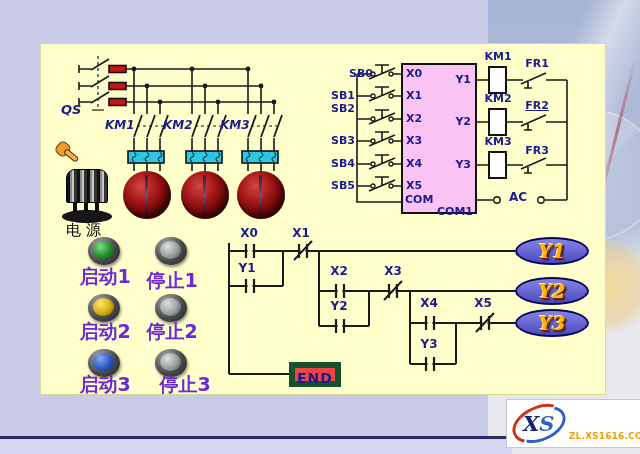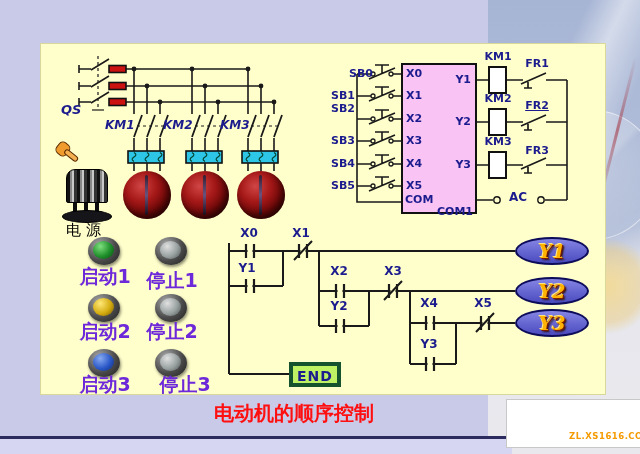--- a/index.html
+++ b/index.html
@@ -53,21 +53,21 @@
   .power{left:25px;top:177px;width:66px;font-size:15px;font-weight:normal;color:#000000;letter-spacing:5px;}
   
   .btn{width:32px;height:28px;border-radius:50%;background:radial-gradient(circle at 35% 28%,#a8a8a8,#4a4a4a 55%,#1e1e1e);box-shadow:1px 2px 3px rgba(0,0,0,.45);}
   .btn .dome{position:absolute;left:5px;top:4px;width:21px;height:18px;border-radius:50%;}
   .dome.green{background:radial-gradient(circle at 35% 30%,#7fe07f,#1e8f2a 55%,#0a4a10);}
   .dome.gray{background:radial-gradient(circle at 35% 30%,#e0e0e0,#98a0a0 55%,#4a4f4f);}
   .dome.yellow{background:radial-gradient(circle at 35% 30%,#ffe878,#d4ac10 55%,#6e5600);}
   .dome.blue{background:radial-gradient(circle at 35% 30%,#88aaf0,#2a58c8 55%,#102a6e);}
   .blab{width:52px;font-size:19px;font-weight:bold;color:#6d28d9;text-align:center;line-height:16px;}
   
-  .endbox{left:248px;top:318px;width:52px;height:25px;background:#bef264;border:4px solid #14532d;
+  .endbox{left:248px;top:318px;width:52px;height:25px;background:#ef4444;border:6px solid #14532d;
      color:#1B1B8E;font-weight:bold;font-size:14px;text-align:center;line-height:21px;letter-spacing:1px;}
   .oval{left:474px;width:74px;height:28px;border-radius:50%;border:2.5px solid #0c0c5a;
      background:linear-gradient(#8585e4,#4a4ac0);text-align:center;
      font-family:"DejaVu Serif",serif;font-style:italic;font-weight:bold;font-size:19px;line-height:24px;
      color:#ffb200;text-shadow:1px 1px 0 #7a1a00,-1px -1px 0 #ffe680,2px 2px 2px #301000;}
   
   .logo{left:506px;top:399px;width:133px;height:47px;background:#fff;border:1px solid #c8c8c8;}
   .orbit{left:4px;top:6px;width:56px;height:35px;}
   .orbit .e{position:absolute;inset:0;border-radius:50%;border:3px solid transparent;transform:rotate(-24deg);}
   .orbit .e.red{border-left-color:#d23018;border-top-color:#d23018;}
@@ -310,21 +310,25 @@
     <span class="abs lad" style="left:430px;top:253px;width:24px;">X5</span>
     <span class="abs lad" style="left:376px;top:294px;width:24px;">Y3</span>
 
     <div class="abs oval" style="top:193px;">Y1</div>
     <div class="abs oval" style="top:233px;">Y2</div>
     <div class="abs oval" style="top:265px;">Y3</div>
 
     <div class="abs endbox">END</div>
   </div>
 
-  <div class="abs caption">电动机的顺序控制</div>
   <div class="abs divider"></div>
   <div class="abs footstrip"></div>
 
   <div class="abs logo">
+    <div class="abs orbit">
+      <div class="e red"></div>
+        <div class="e blue"></div>
+      <span class="abs xs"><span class="x">X</span><span class="s">S</span></span>
+    </div>
     <span class="abs siteurl">ZL.XS1616.COM</span>
   </div>
 
 </div>
 
 </body></html>

